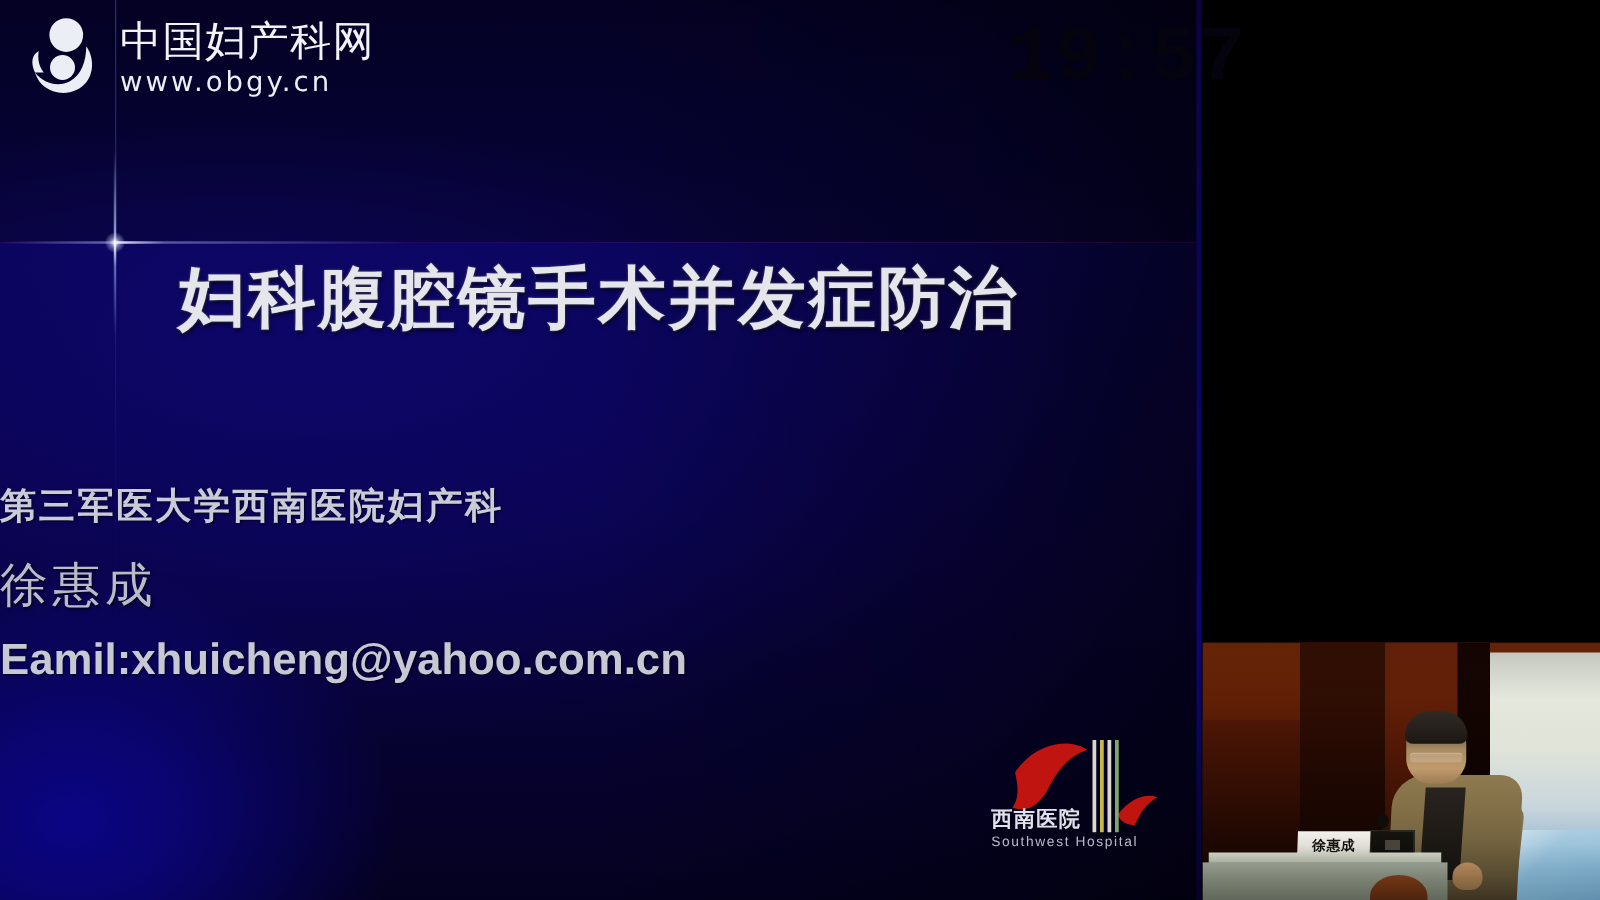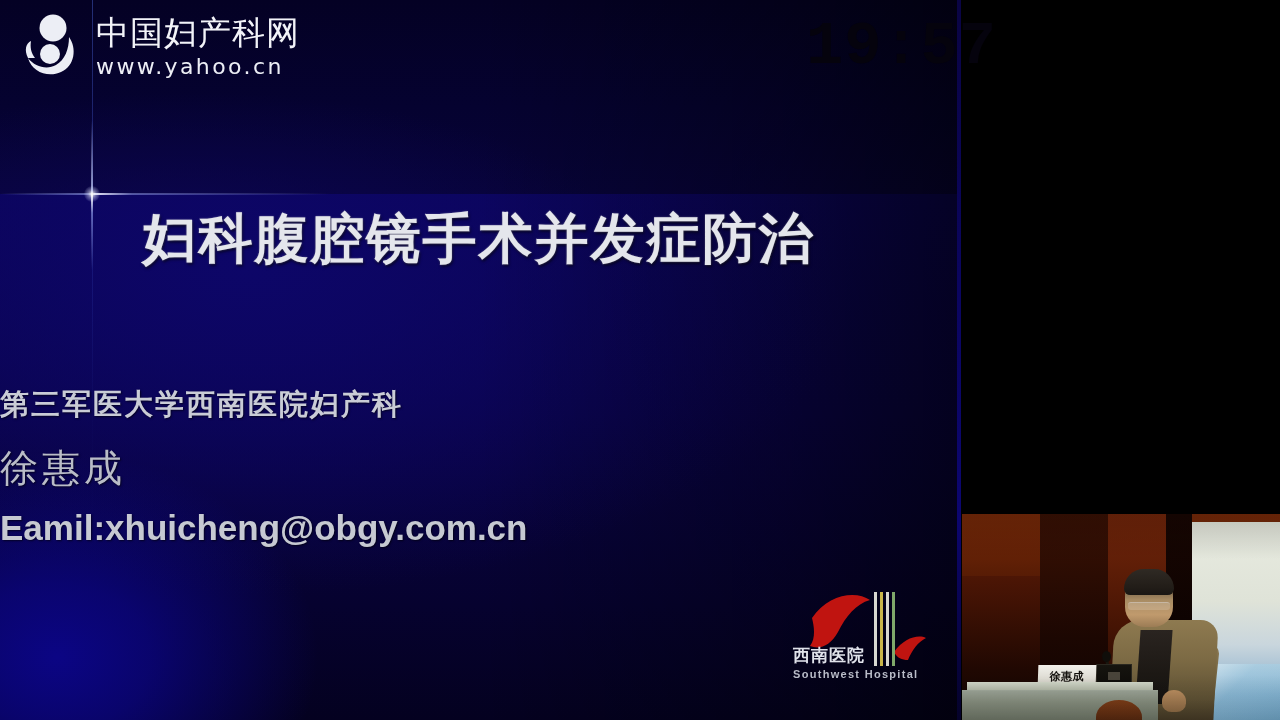--- a/index.html
+++ b/index.html
@@ -216,21 +216,21 @@
     font-weight: 700;
     color: #e0e2ea;
     letter-spacing: 1px;
     font-family: "DejaVu Sans", "Liberation Sans", sans-serif;
   }
   .hosp-en {
     position: absolute;
     left: 3px;
     top: 80px;
     font-size: 11px;
-    font-weight: 700;
+    font-weight: 400;
     color: #b9bcc8;
     letter-spacing: 1.3px;
     font-family: "Liberation Sans", sans-serif;
   }
 
   
   #right-pane {
     position: absolute;
     left: 957px;
     top: 0;
@@ -428,21 +428,21 @@
     <div class="slide-seam"></div>
     <div class="sparkle-h"></div>
     <div class="sparkle-v"></div>
     <div class="sparkle-core"></div>
 
     <div class="slide-title">妇科腹腔镜手术并发症防治</div>
 
     <div class="slide-body">
       <div class="affiliation">第三军医大学西南医院妇产科</div>
       <div class="presenter">徐惠成</div>
-      <div class="contact-line">Eamil:xhuicheng@obgy.com.cn</div>
+      <div class="contact-line">Eamil:xhuicheng@yahoo.com.cn</div>
     </div>
 
     <div class="hospital-logo">
       <svg class="hosp-mark" viewBox="0 0 145 78">
         <path d="M22 30 C38 6, 66 2, 80 12 C66 16, 56 28, 48 44 C40 58, 30 62, 20 58 C26 50, 24 38, 22 30 Z" fill="#c01410"></path>
         <path d="M104 64 C114 50, 128 46, 136 50 C128 54, 122 62, 118 72 C112 72, 107 70, 104 64 Z" fill="#c01410"></path>
         <rect x="84" y="4" width="3" height="74" fill="#d8d8d0"></rect>
         <rect x="90" y="4" width="3" height="74" fill="#c9b64a"></rect>
         <rect x="96" y="4" width="3" height="74" fill="#d8d8d0"></rect>
         <rect x="102" y="4" width="3" height="74" fill="#7fa86a"></rect>
@@ -456,21 +456,21 @@
 
   <div class="site-logo">
     <svg class="logo-mark" viewBox="0 0 62 66">
       <circle cx="31" cy="16" r="13.5" fill="#eceef5"></circle>
       <circle cx="28" cy="42" r="10" fill="#eceef5"></circle>
       <path d="M47 25 C55 36, 53 54, 39 60 C26 66, 10 60, 6 46 C13 55, 25 58, 34 53 C43 48, 47 37, 47 25 Z" fill="#eceef5"></path>
       <path d="M6 46 C2 38, 4 31, 9 29 C8 35, 9 41, 13 46 Z" fill="#eceef5"></path>
     </svg>
     <div class="logo-text-block">
       <div class="logo-cn">中国妇产科网</div>
-      <div class="logo-url">www.yahoo.cn</div>
+      <div class="logo-url">www.obgy.cn</div>
     </div>
   </div>
 
   <div class="clock">19:57</div>
 
   <div id="right-pane">
     <div class="blue-edge"></div>
 
     <div id="speaker-video">
       <div class="vid-wall"></div>

